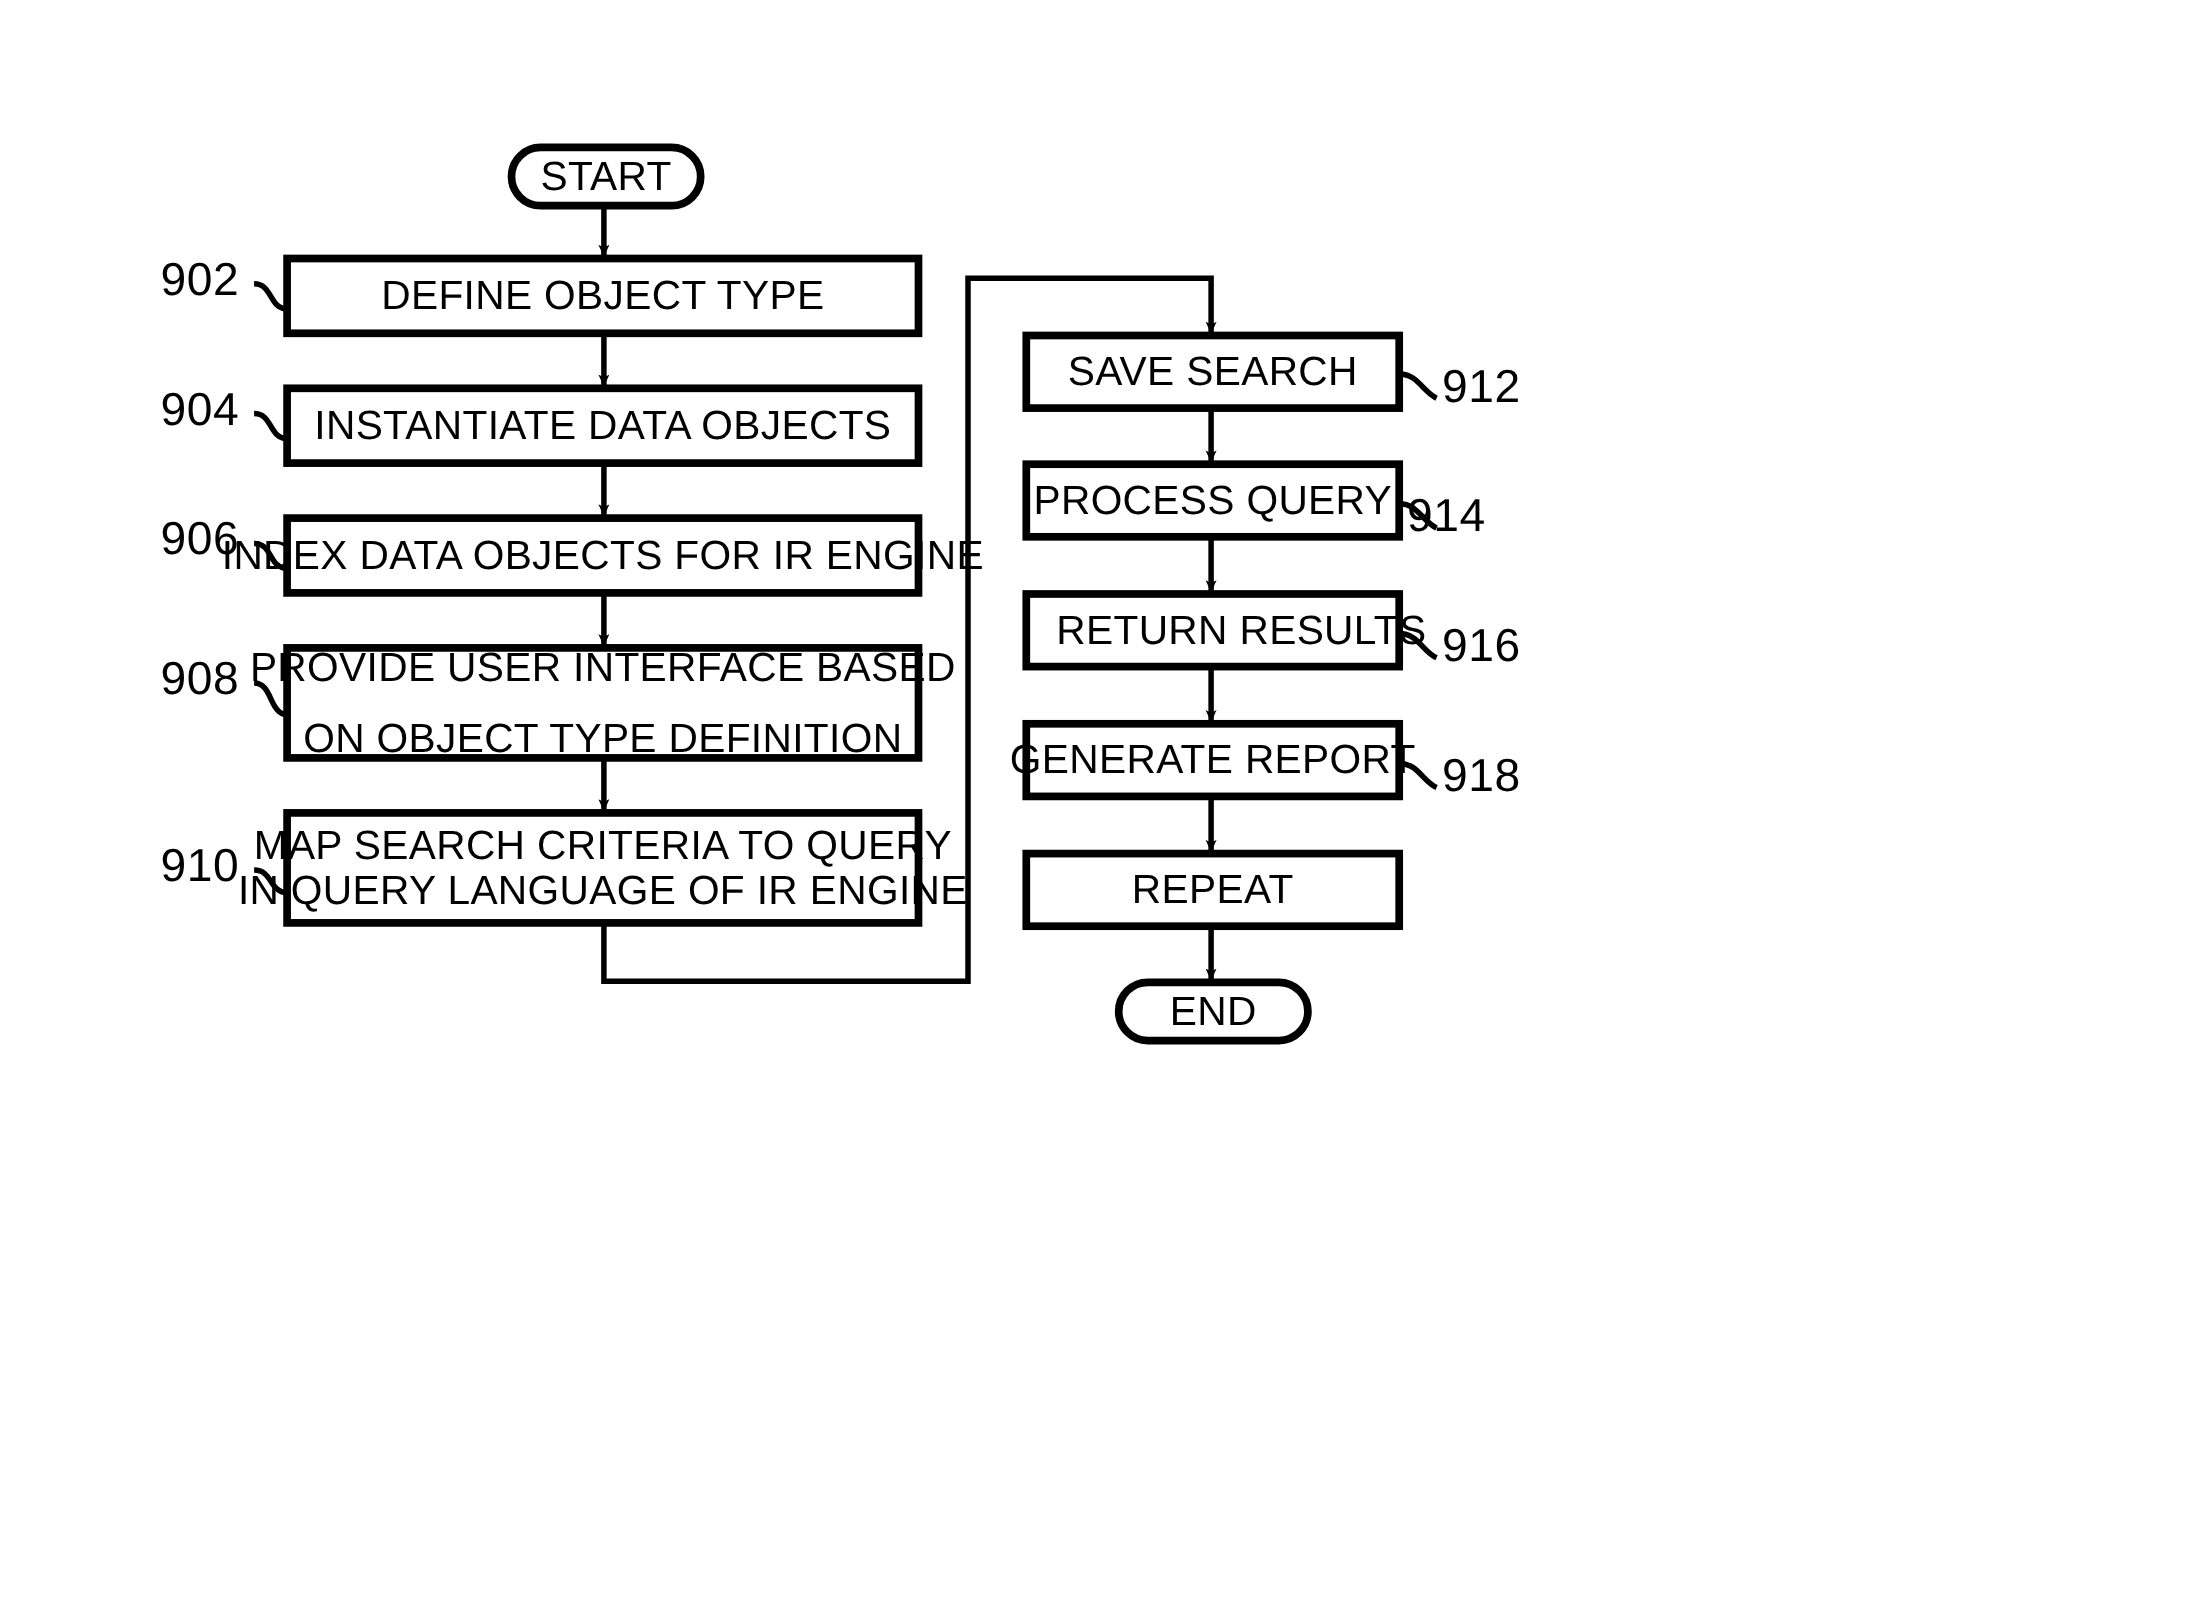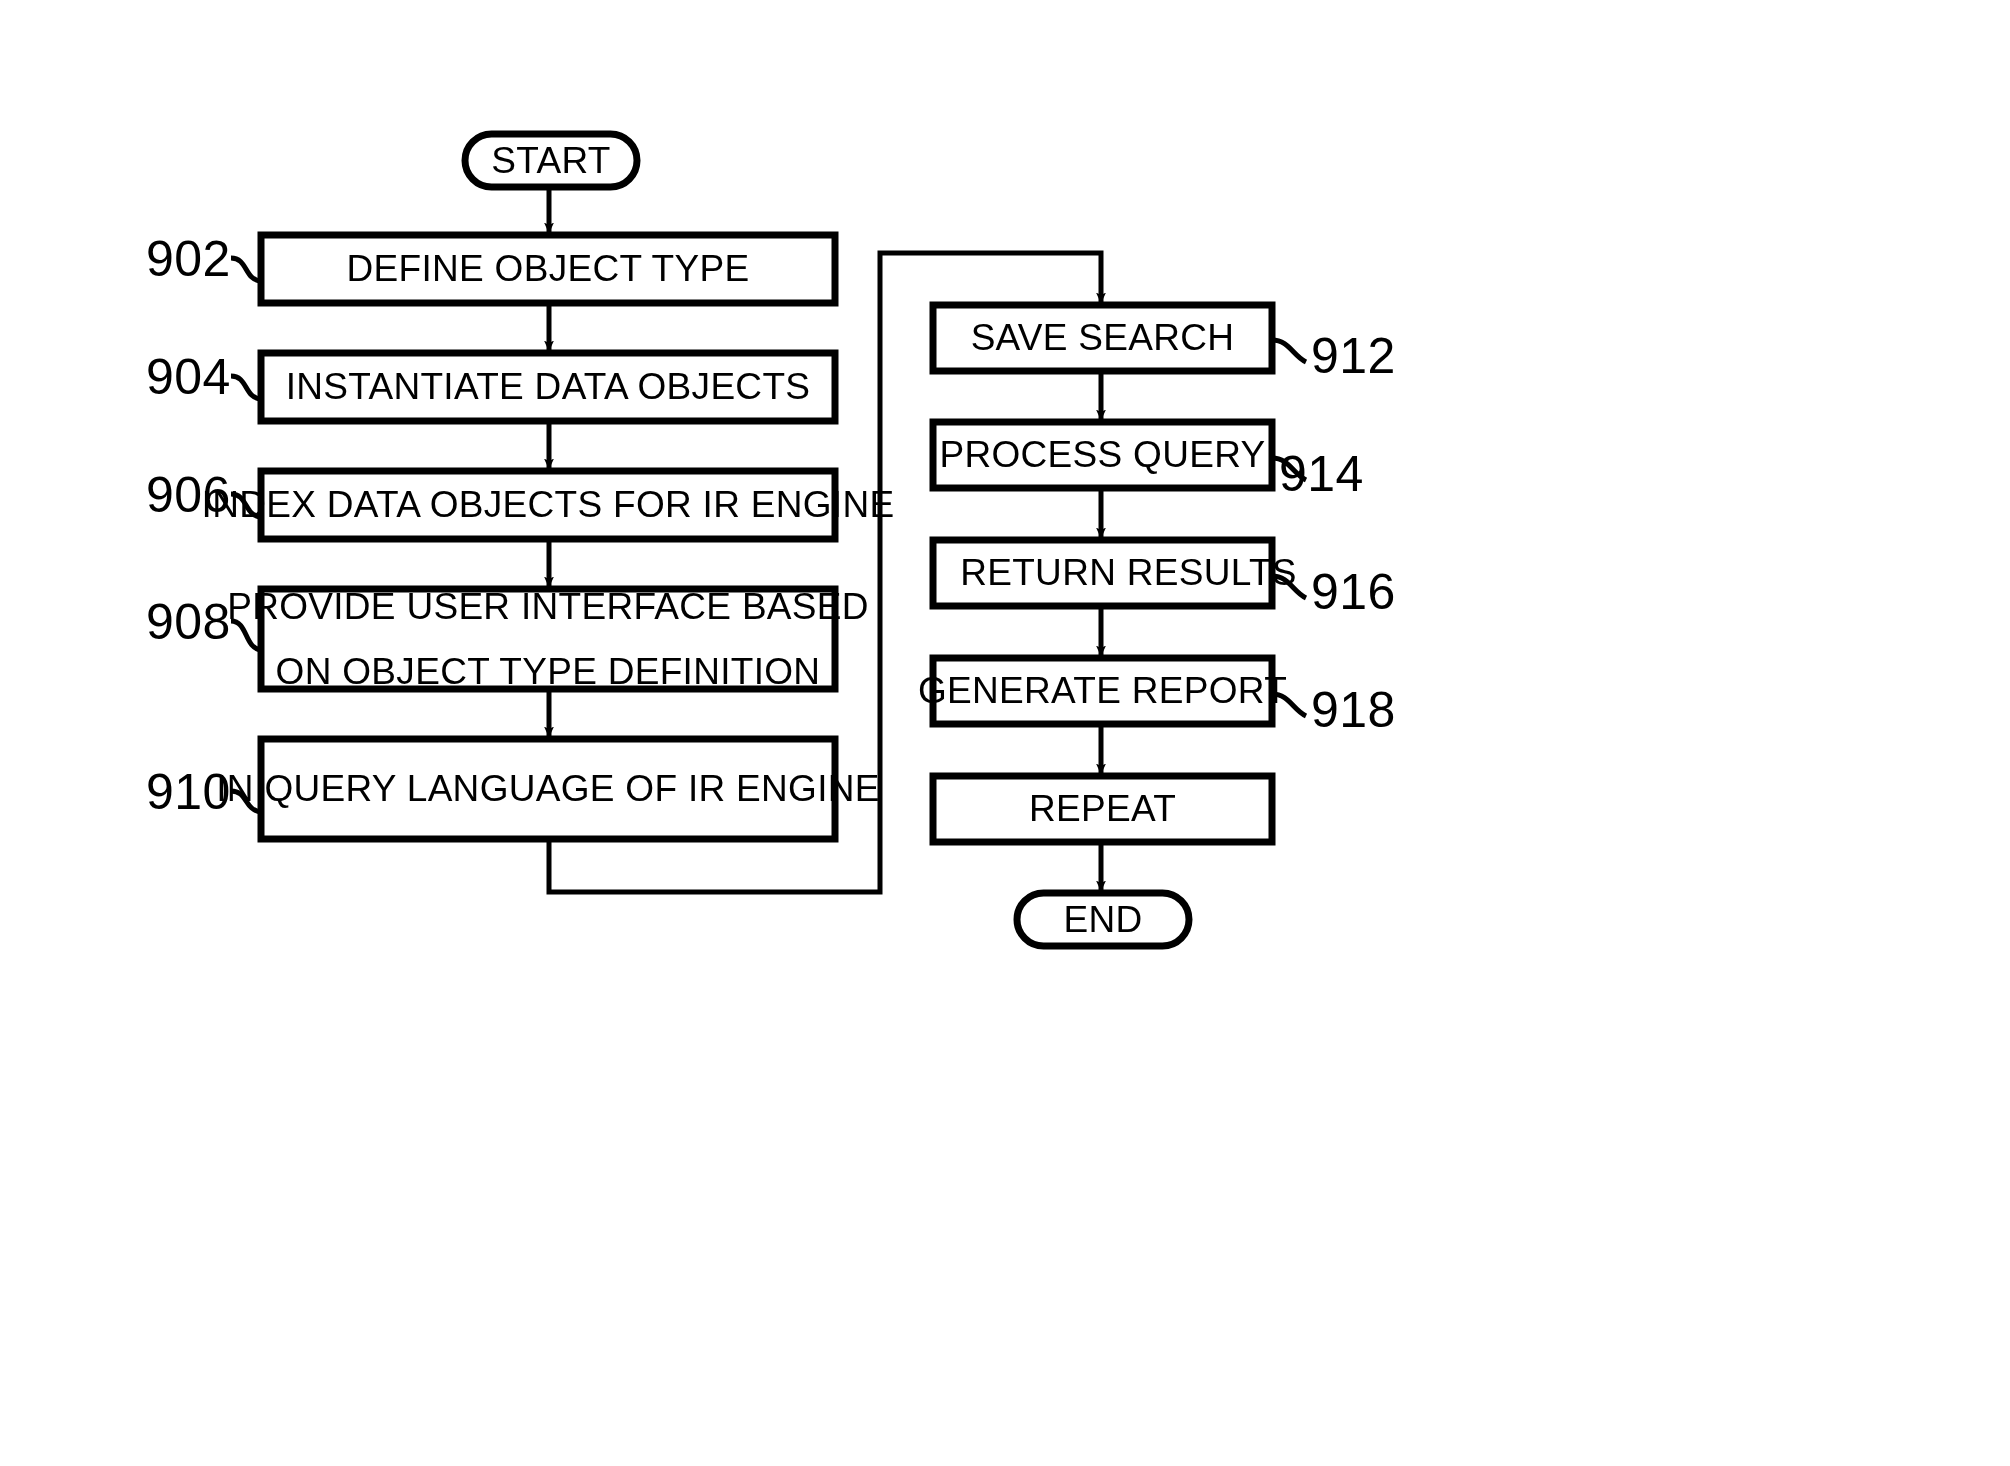--- a/index.html
+++ b/index.html
@@ -40,21 +40,21 @@
     pointer-events: none;
   }
   .box-label {
     font-size: 37px;
   }
   .term-label {
     font-size: 37px;
   }
   .ref-label {
     position: absolute;
-    font-size: 50px;
+    font-size: 42px;
     font-family: "Liberation Sans", sans-serif;
     letter-spacing: 0.5px;
     white-space: nowrap;
   }
 </style>
 </head>
 <body>
 
 <div id="figure">
 
@@ -142,20 +142,21 @@
   <div class="node-text box-label" style="left:261px; top:471px; width:574px; height:68px;">
     <span>INDEX DATA OBJECTS FOR IR ENGINE</span>
   </div>
 
   <div class="node-text box-label" style="left:261px; top:589px; width:574px; height:100px;gap:24px;">
     <span>PROVIDE USER INTERFACE BASED</span>
     <span>ON OBJECT TYPE DEFINITION</span>
   </div>
 
   <div class="node-text box-label" style="left:261px; top:739px; width:574px; height:100px;">
+    <span>MAP SEARCH CRITERIA TO QUERY</span>
     <span>IN QUERY LANGUAGE OF IR ENGINE</span>
   </div>
 
   <div class="node-text box-label" style="left:933px; top:305px; width:339px; height:66px;">
     <span>SAVE SEARCH</span>
   </div>
 
   <div class="node-text box-label" style="left:933px; top:422px; width:339px; height:66px;">
     <span>PROCESS QUERY</span>
   </div>

